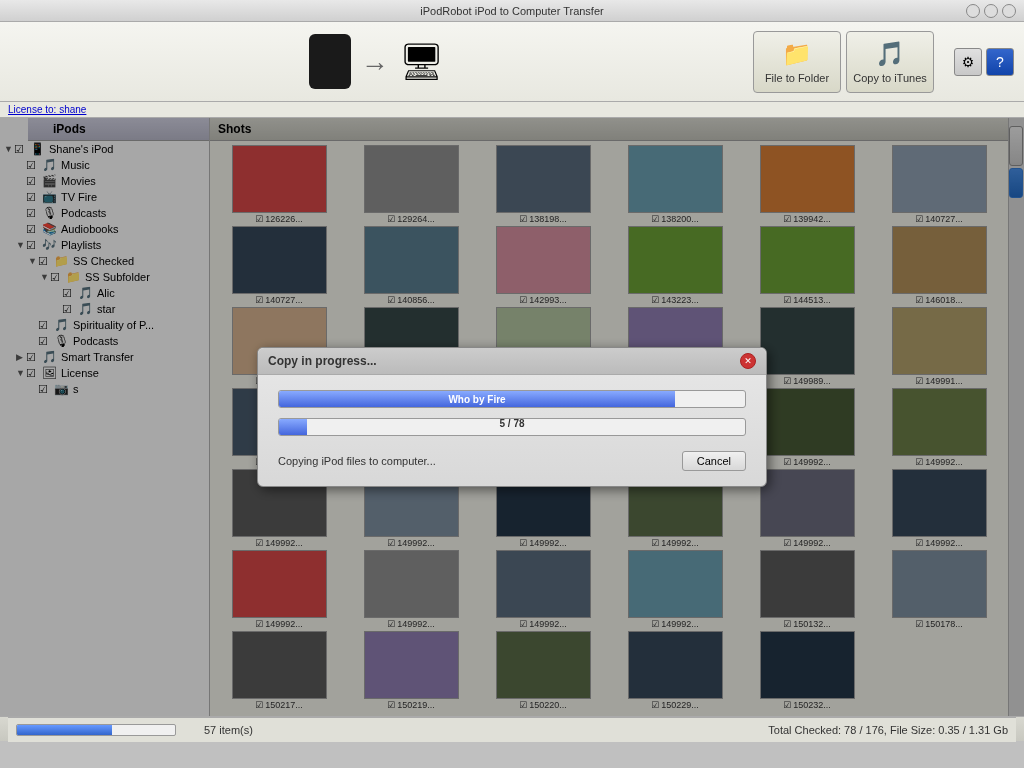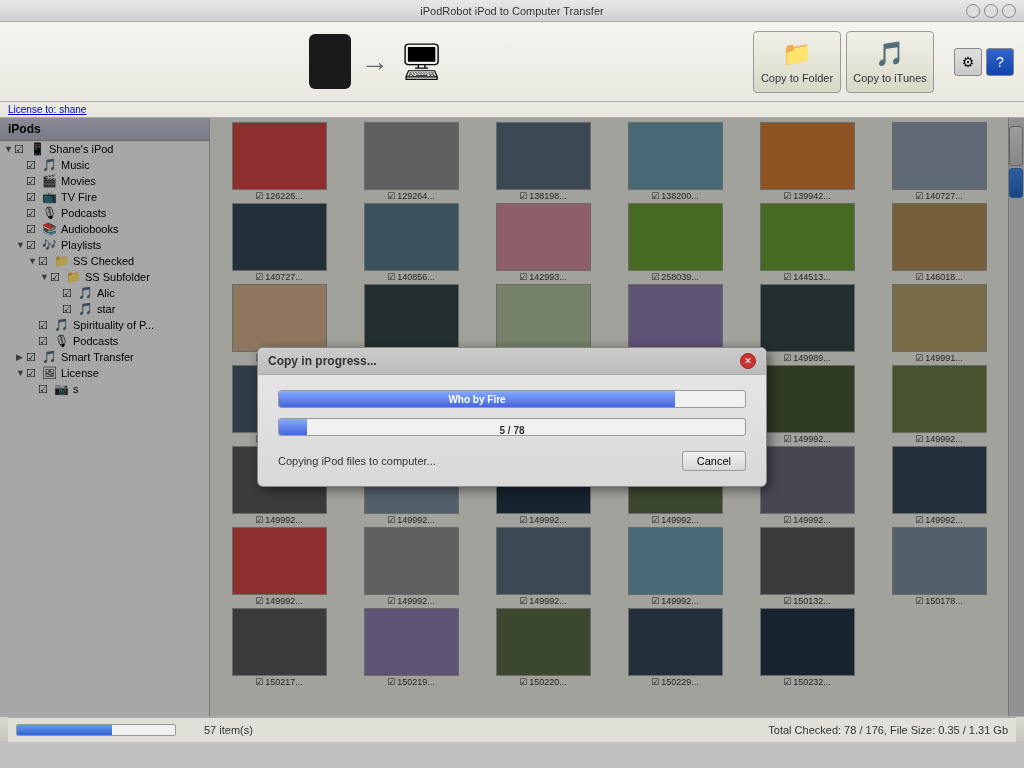--- a/index.html
+++ b/index.html
@@ -119,24 +119,25 @@
     #sidebar {
       width: 210px;
       min-width: 210px;
       background: #f0f0f0;
       border-right: 1px solid #aaa;
       overflow-y: auto;
       overflow-x: hidden;
     }
     #sidebar-header {
       background: linear-gradient(to bottom, #c8c8d8, #b0b0c0);
-      padding: 4px 8px;
+      padding: 4px 25px;
       font-weight: bold;
       font-size: 12px;
       border-bottom: 1px solid #999;
+      margin-left: 28px;
     }
     .tree-item {
       display: flex;
       align-items: center;
       padding: 1px 4px;
       cursor: pointer;
       white-space: nowrap;
     }
     .tree-expand { width: 12px; font-size: 9px; color: #555; }
     .tree-check { width: 14px; font-size: 10px; margin-right: 2px; }
@@ -285,21 +286,21 @@
       color: white;
       font-weight: bold;
     }
     .count-track {
       position: relative;
     }
     .count-label-overlay {
       position: absolute;
       top: 0; left: 0; right: 0; bottom: 0;
       display: flex;
-      align-items: flex-end;
+      align-items: flex-start;
       justify-content: center;
       font-size: 10px;
       color: #333;
       font-weight: bold;
     }
     #modal-status-text {
       font-size: 11px;
       color: #333;
       margin-top: 5px;
     }
@@ -368,21 +369,21 @@
 
 <div id="toolbar">
   <div id="logo-area">
     <div class="ipod-icon"></div>
     <span class="arrow-icon">→</span>
     <span style="font-size:36px;">🖥</span>
   </div>
   <div id="toolbar-buttons">
     <button class="toolbar-btn">
       <span class="toolbar-btn-icon">📁</span>
-      <span>Copy to Folder</span>
+      <span>File to Folder</span>
     </button>
     <button class="toolbar-btn">
       <span class="toolbar-btn-icon">🎵</span>
       <span>Copy to iTunes</span>
     </button>
   </div>
   <div id="settings-area">
     <div class="settings-btn">
       <span>⚙</span>
     </div>
@@ -496,20 +497,23 @@
         <div class="tree-item" style="padding-left: 28px;">
       <span class="tree-expand" style="width:10px;"></span>
       <span class="tree-check" style="font-size:11px;">☑</span>
       <span class="tree-icon">📷</span>
       <span class="tree-label">s</span>
     </div>
       </div>
   </div>
 
   <div id="photo-grid-container">
+    <div id="shots-header">
+      <span>Shots</span>
+    </div>
     <div id="photo-grid">
     <div class="photo-item">
       <div class="photo-thumb-div bg-red"></div>
       <div class="photo-label">
         <span class="photo-check">☑</span>
         <span>126226...</span>
       </div>
     </div>
         <div class="photo-item">
       <div class="photo-thumb-div bg-gray"></div>
@@ -564,21 +568,21 @@
       <div class="photo-thumb-div bg-pink"></div>
       <div class="photo-label">
         <span class="photo-check">☑</span>
         <span>142993...</span>
       </div>
     </div>
         <div class="photo-item">
       <div class="photo-thumb-div bg-field"></div>
       <div class="photo-label">
         <span class="photo-check">☑</span>
-        <span>258039...</span>
+        <span>143223...</span>
       </div>
     </div>
         <div class="photo-item">
       <div class="photo-thumb-div bg-field"></div>
       <div class="photo-label">
         <span class="photo-check">☑</span>
         <span>144513...</span>
       </div>
     </div>
         <div class="photo-item">

